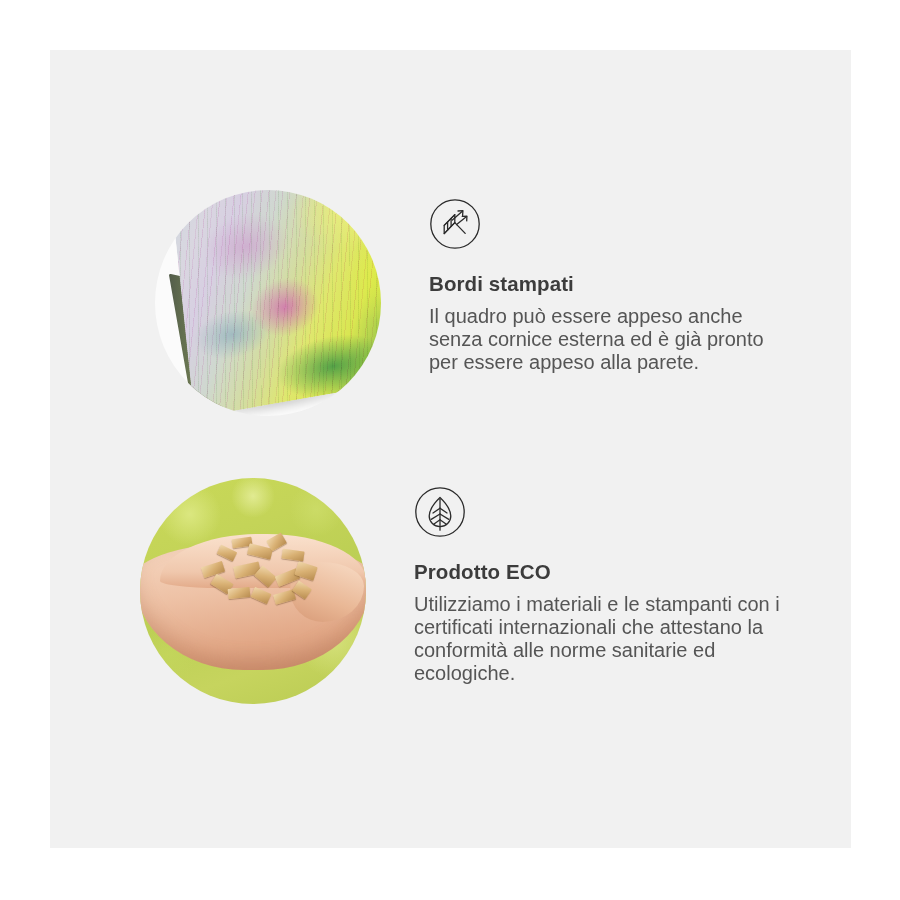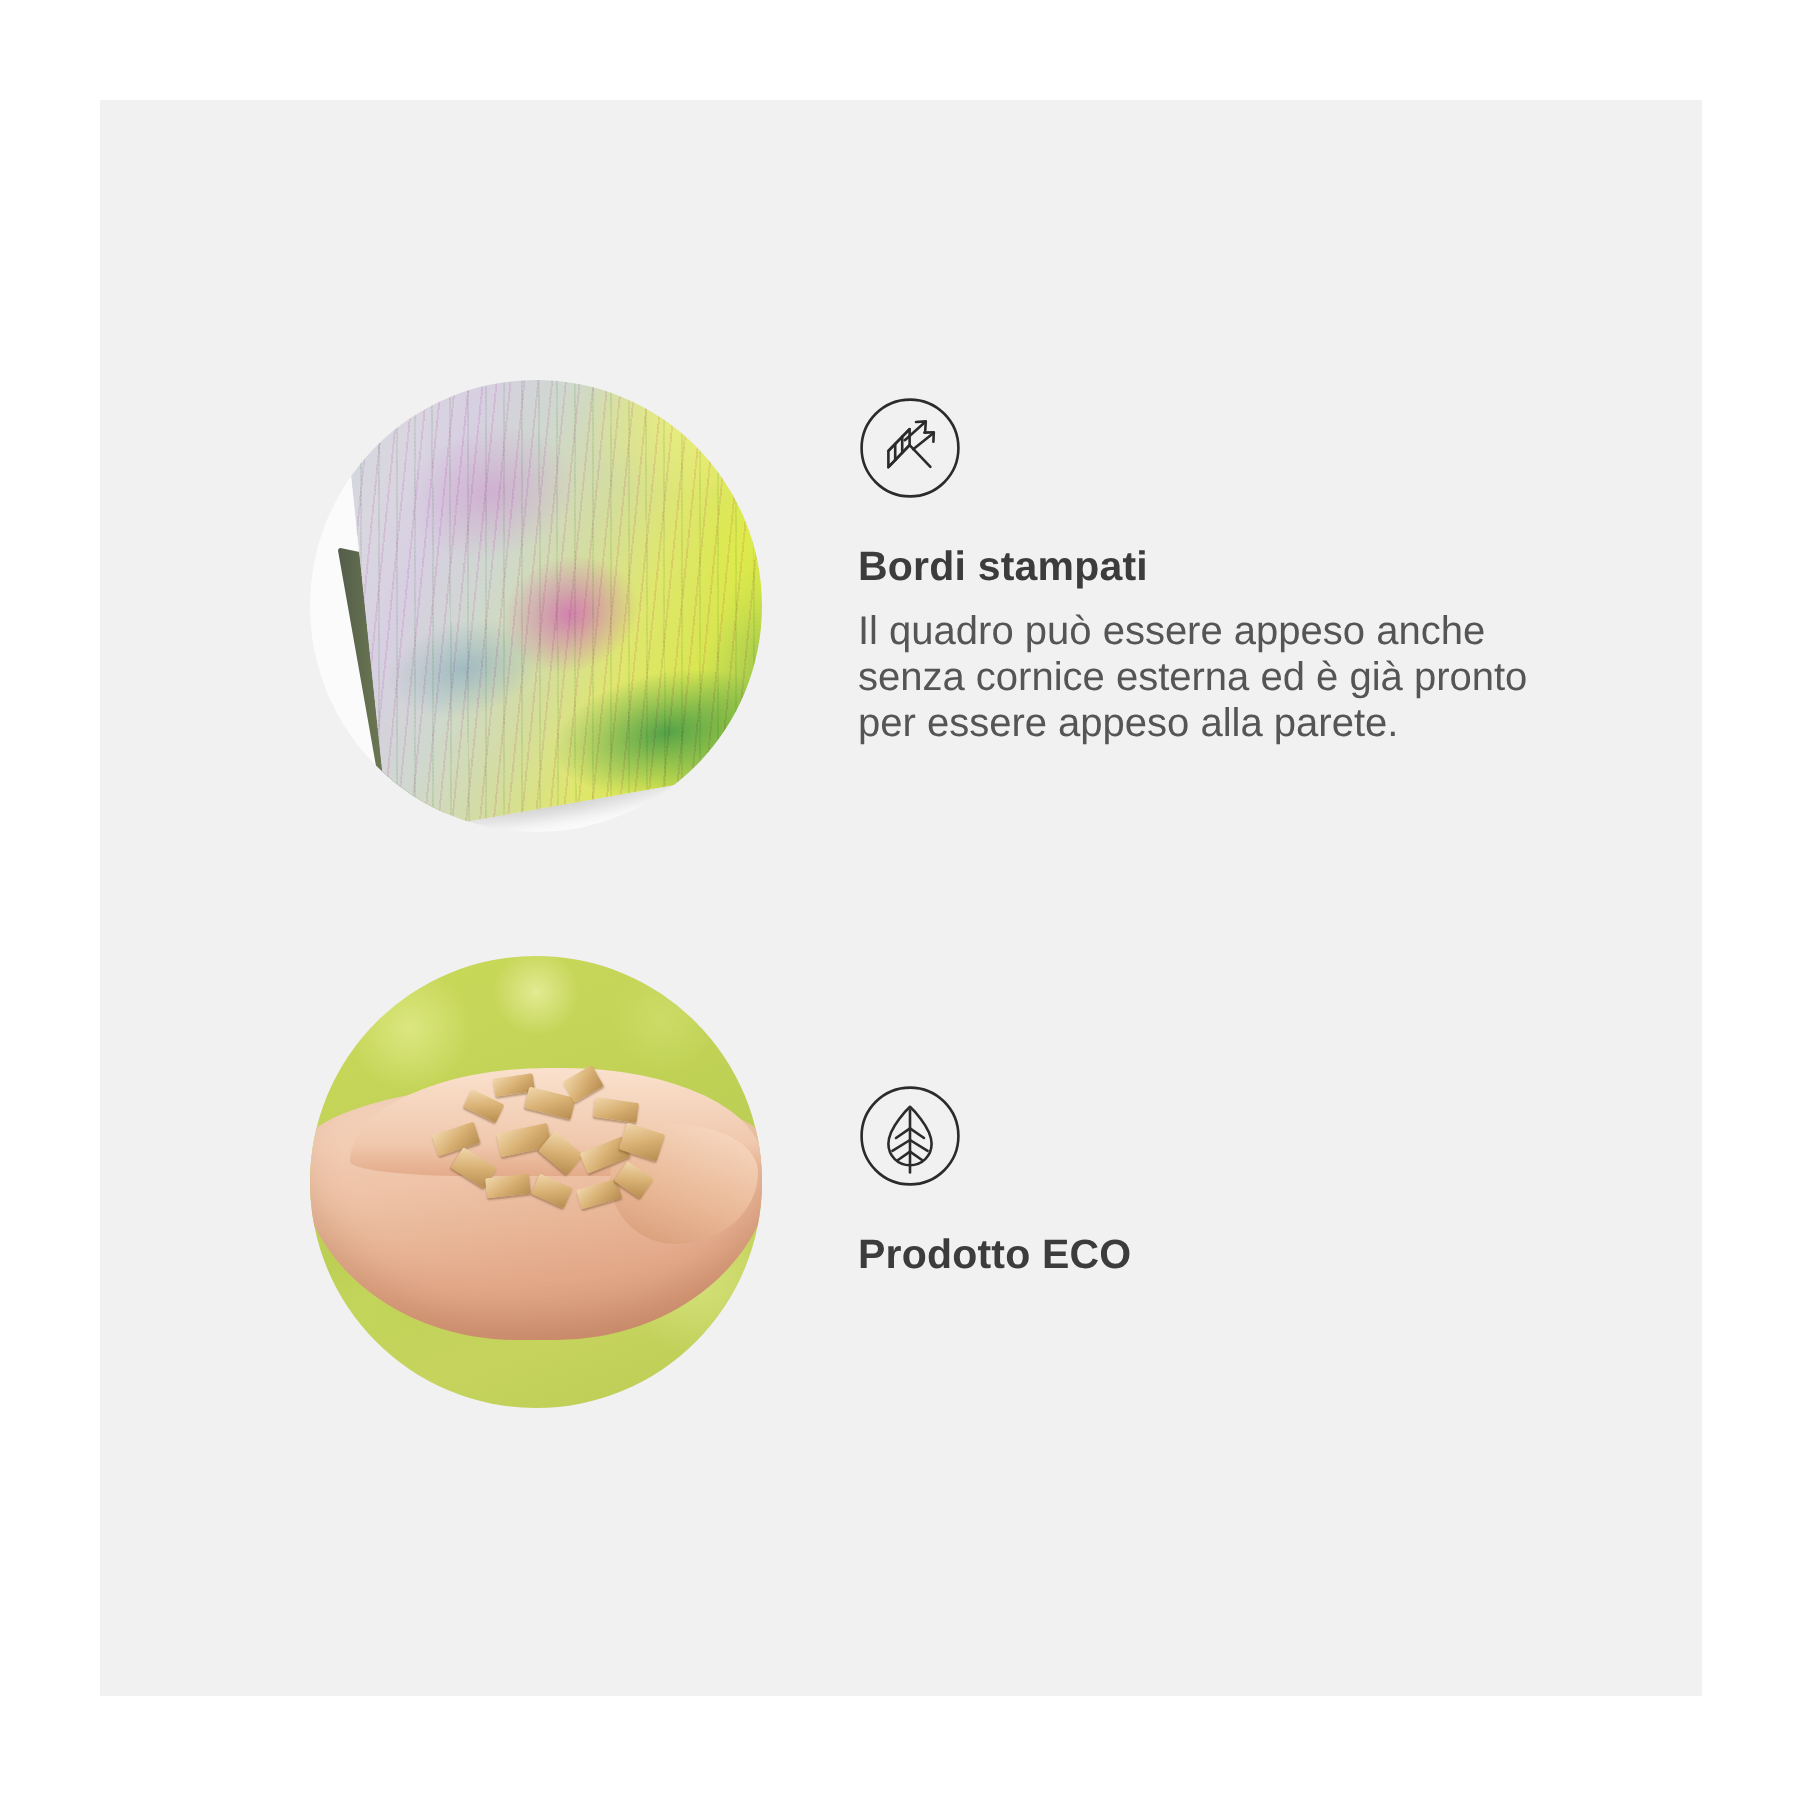--- a/index.html
+++ b/index.html
@@ -30,21 +30,21 @@
   }
 
   
   .feature {
     position: absolute;
     display: flex;
     align-items: flex-start;
   }
 
   .feature-1 { left: 105px; top: 140px; }
-  .feature-2 { left: 105px; top: 428px; align-items: center; }
+  .feature-2 { left: 90px; top: 428px; }
 
   
   .media {
     position: relative;
     width: 226px;
     height: 226px;
     border-radius: 50%;
     overflow: hidden;
     flex: 0 0 226px;
   }
@@ -285,17 +285,18 @@
             <path d="M26 22.2 L33.0 27.0"></path>
             <path d="M26 28.0 L34.8 33.4"></path>
             <path d="M26 33.8 L32.0 38.0"></path>
 
             <path d="M26 22.2 L19.0 27.0"></path>
             <path d="M26 28.0 L17.2 33.4"></path>
             <path d="M26 33.8 L20.0 38.0"></path>
           </svg>
         </div>
         <div class="feature-title">Prodotto ECO</div>
+        <div class="feature-desc">Utilizziamo i materiali e le stampanti con i certificati internazionali che attestano la conformità alle norme sanitarie ed ecologiche.</div>
       </div>
     </div>
 
   </div>
 </div>
 
 </body></html>

